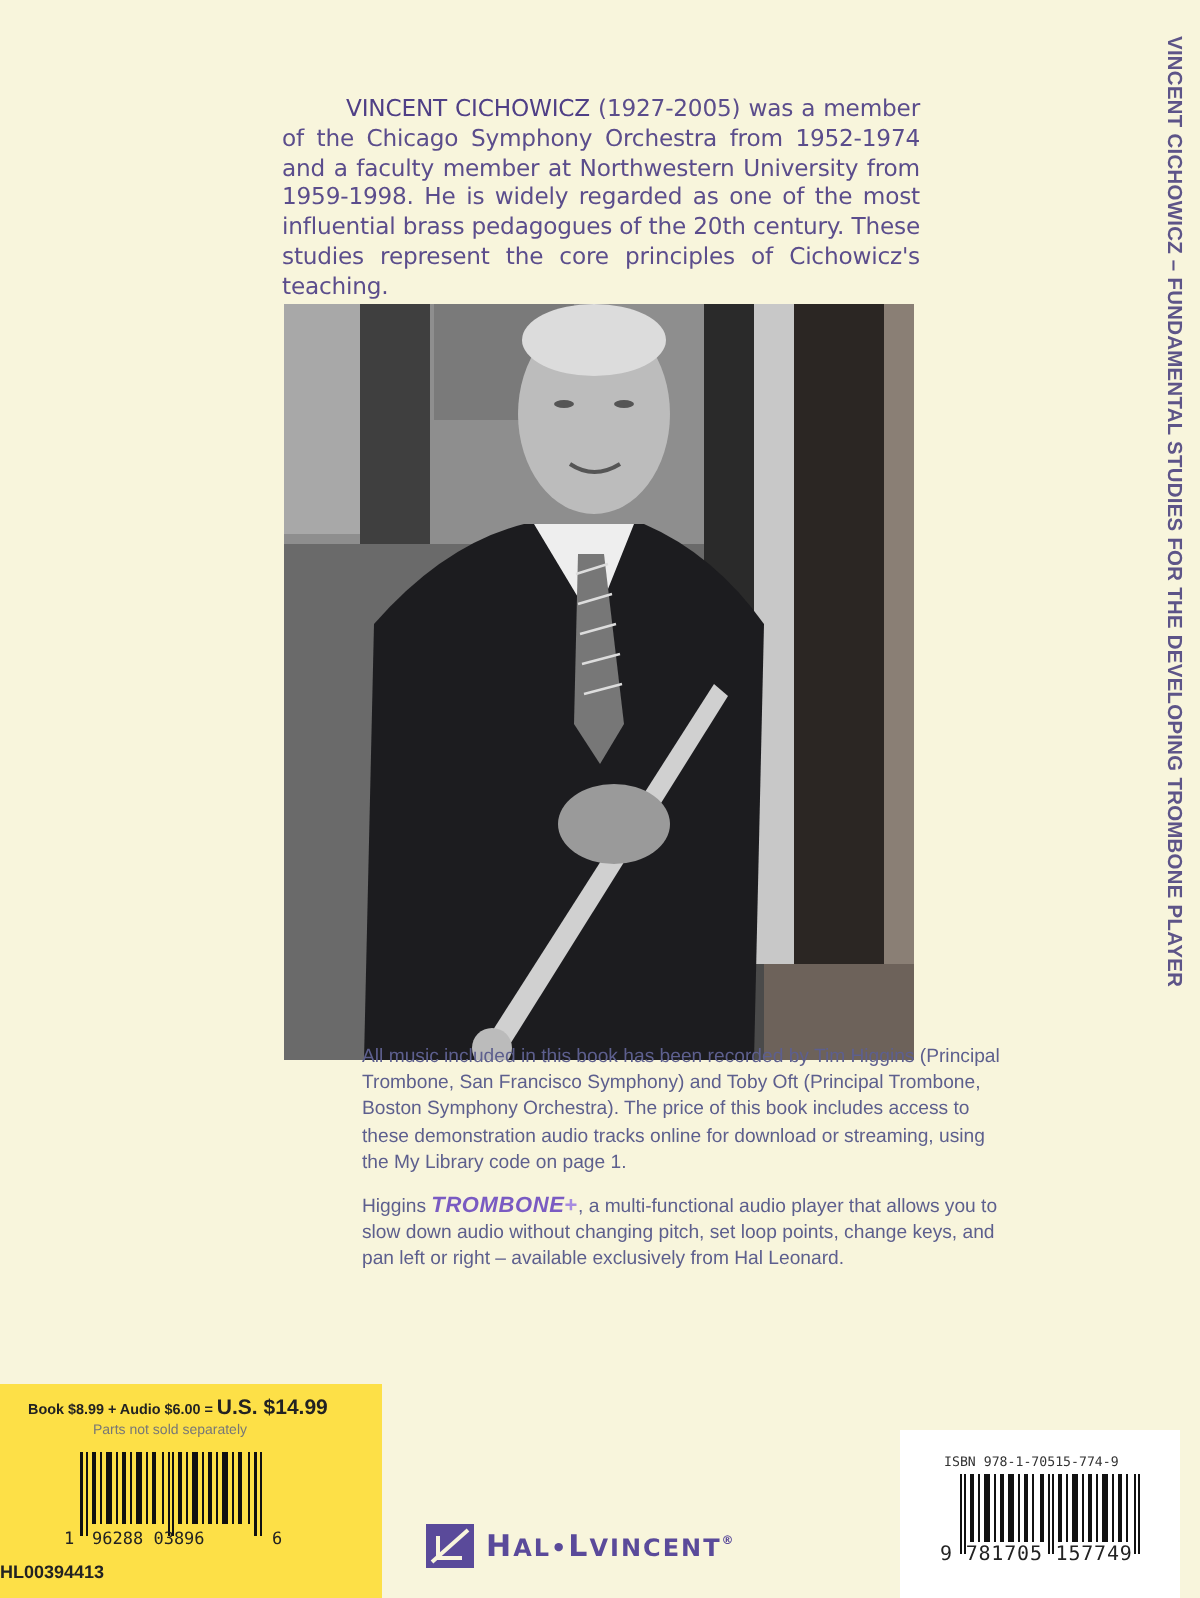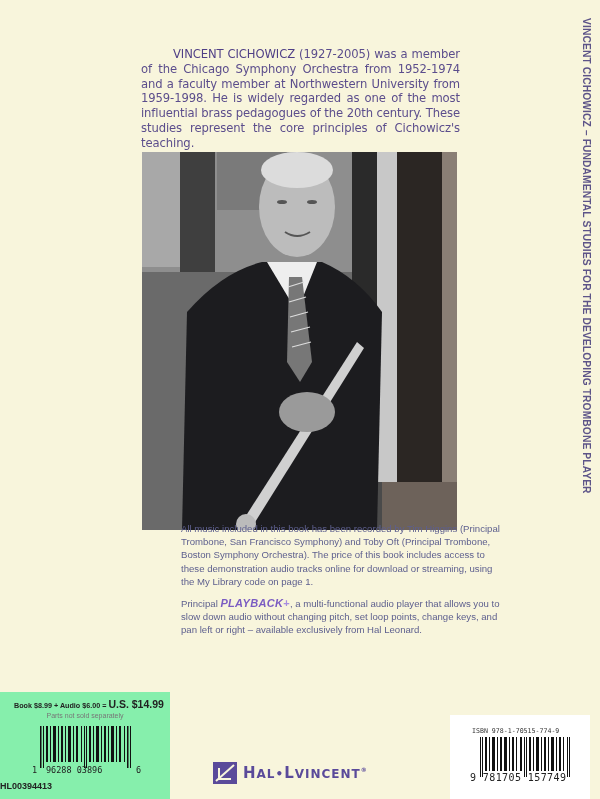--- a/index.html
+++ b/index.html
@@ -29,21 +29,21 @@
     font-style:italic; font-weight:bold; color:#7a5bc2; font-size:11px; letter-spacing:0.3px;
   }
   .playback .plus { color:#a78de0; font-style:normal; }
   .spine {
     position:absolute; right:8px; top:18px;
     writing-mode:vertical-rl;
     font-size:10.2px; font-weight:bold; color:#5d5488; letter-spacing:0.15px;
     white-space:nowrap;
   }
   .price-box {
-    position:absolute; left:0; top:692px; width:170px; height:107px; background:#86efac;
+    position:absolute; left:0; top:692px; width:191px; height:107px; background:#fde047;
   }
   .price-line {
     position:absolute; left:14px; top:6px; font-size:7.2px; font-weight:bold; color:#222; white-space:nowrap;
   }
   .price-line .total { font-size:10.5px; }
   .parts {
     position:absolute; left:0; width:170px; top:20px; text-align:center; font-size:7px; color:#777;
   }
   .upc-bars { position:absolute; left:40px; top:34px; }
   .upc-digits {
@@ -111,21 +111,21 @@
     <path d="M143 80 Q155 88 168 80" stroke="#555" stroke-width="2" fill="none"></path>
     <path d="M100 370 L215 190 L222 196 L110 375 Z" fill="#d0d0d0"></path>
     <circle cx="104" cy="372" r="10" fill="#bbb"></circle>
     <ellipse cx="165" cy="260" rx="28" ry="20" fill="#9a9a9a"></ellipse>
   </svg>
 </div>
 
 <div class="credits">
   <p>All music included in this book has been recorded by Tim Higgins (Principal Trombone, San Francisco Symphony) and Toby Oft (Principal Trombone, Boston Symphony Orchestra). The price of this book includes access to these demonstration audio tracks online for download or streaming, using the My Library code on page 1.</p>
   <p>
-    <span>Principal </span><span class="playback"><span>PLAYBACK</span><span class="plus">+</span></span><span>, a multi-functional audio player that allows you to slow down audio without changing pitch, set loop points, change keys, and pan left or right – available exclusively from Hal Leonard.</span>
+    <span>Higgins </span><span class="playback"><span>TROMBONE</span><span class="plus">+</span></span><span>, a multi-functional audio player that allows you to slow down audio without changing pitch, set loop points, change keys, and pan left or right – available exclusively from Hal Leonard.</span>
   </p>
 </div>
 
 <div class="price-box">
   <div class="price-line">
     <span>Book $8.99 + Audio $6.00 = </span><span class="total">U.S. $14.99</span>
   </div>
   <div class="parts">Parts not sold separately</div>
   <svg class="upc-bars" width="92" height="42">
     <g fill="#111">

